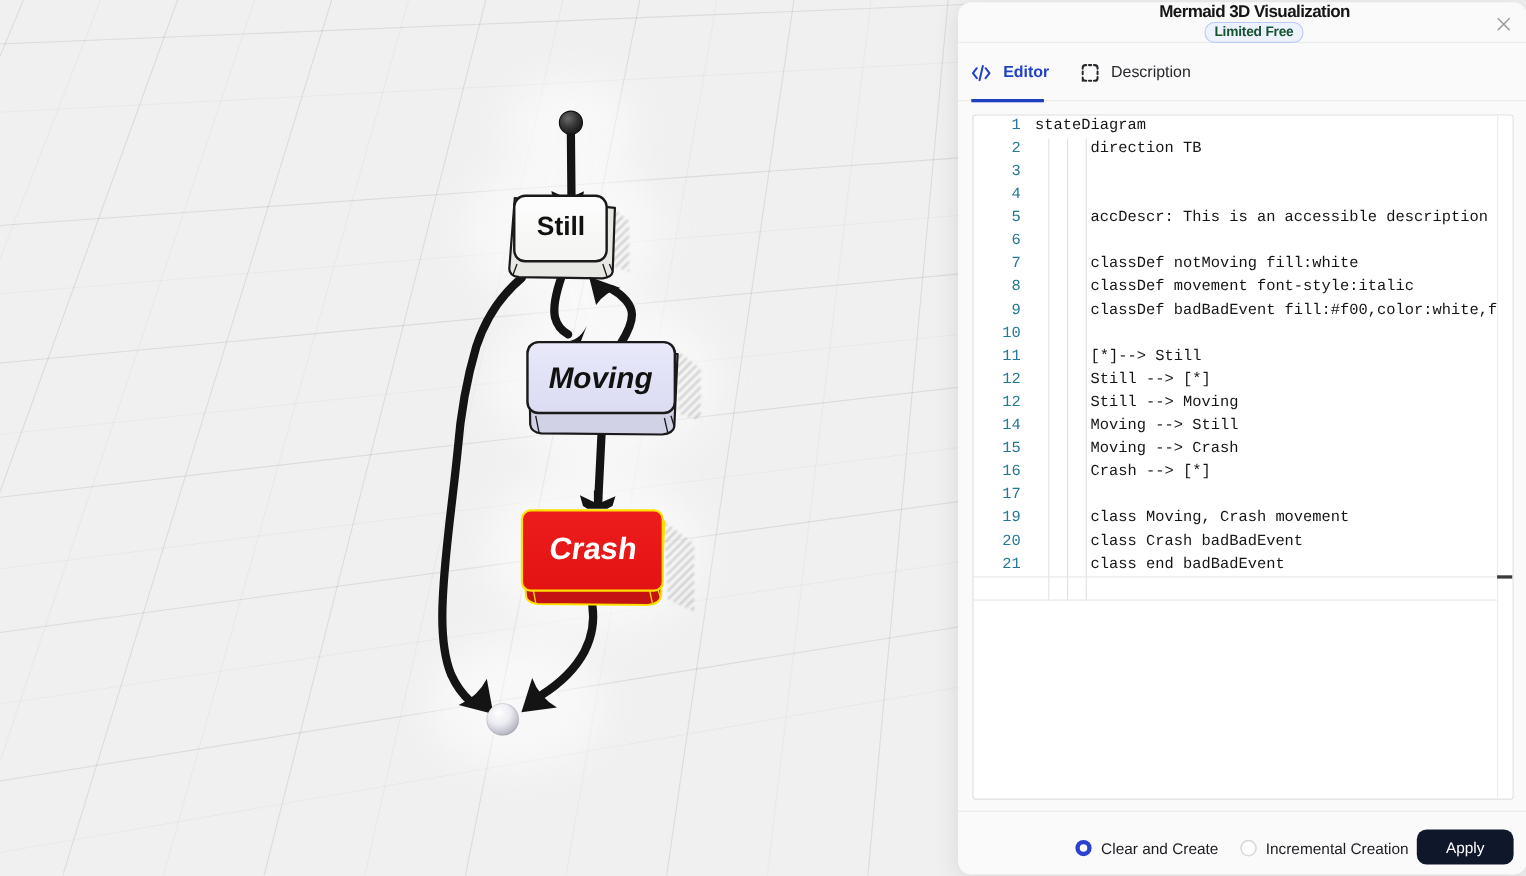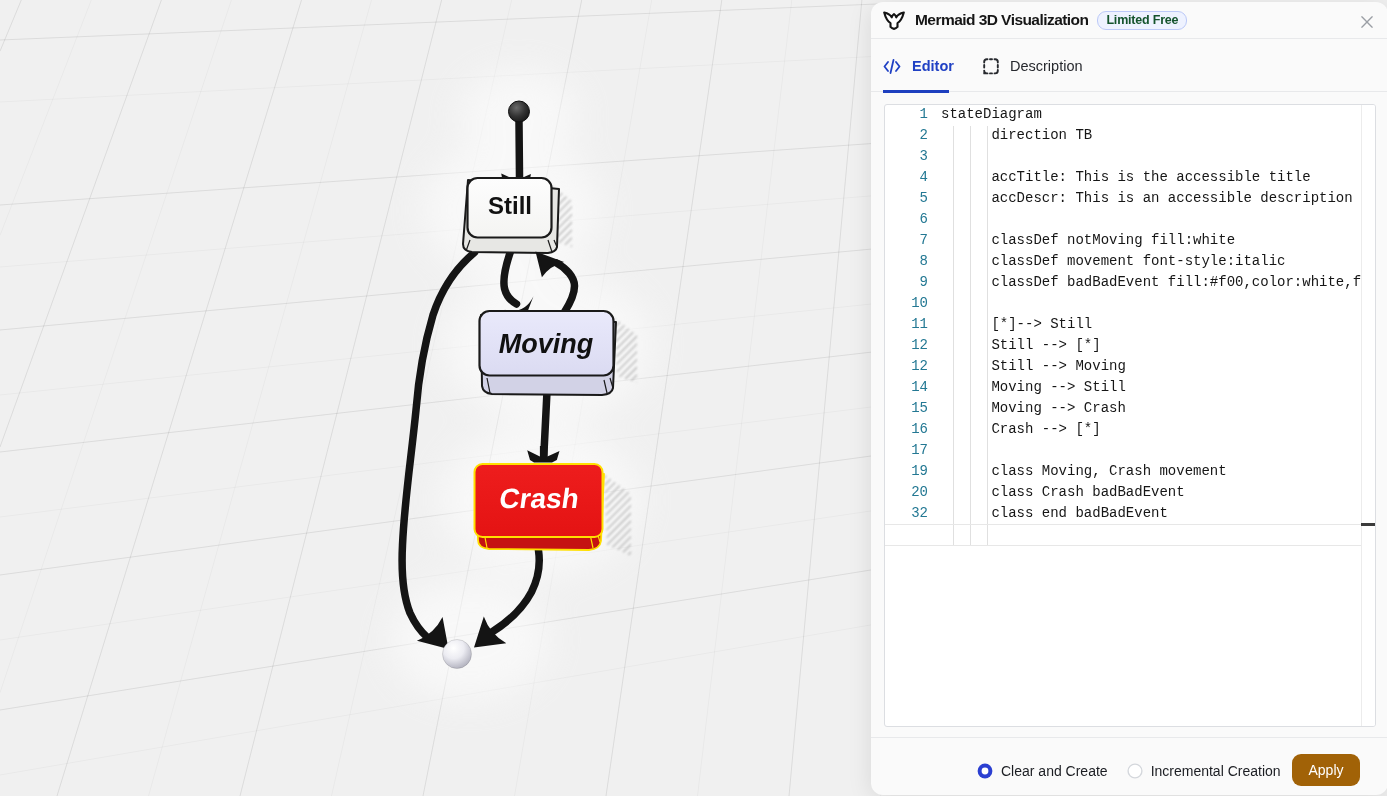--- a/index.html
+++ b/index.html
@@ -2,21 +2,21 @@
 <html><head>
 <meta charset="utf-8">
 <style>
   * { margin:0; padding:0; box-sizing:border-box; }
   html,body { width:1387px; height:796px; overflow:hidden; background:#f0f0f0;
     font-family:"Liberation Sans", sans-serif; }
   #scene { position:absolute; left:0; top:0; width:882px; height:796px; }
   #panel { position:absolute; left:871px; top:2px; width:517px; height:793px;
     background:#fafafa; border-radius:12px; box-shadow:0 4px 24px rgba(0,0,0,.10); }
   #phead { position:absolute; left:0; top:0; right:0; height:37px; display:flex;
-    align-items:center; padding-left:12px; border-bottom:1px solid #e8e9eb; }
+    align-items:center; padding-left:12px; border-bottom:1px solid #e8e9eb;flex-direction:column; }
   #ptitle { font-size:15.5px; font-weight:bold; color:#161616; margin-left:10px; letter-spacing:-0.55px;}
   #badge { margin-left:9px; font-size:12.5px; font-weight:bold; color:#14532d; letter-spacing:-0.2px;
     background:#eef2ff; border:1px solid #bcc9f8; border-radius:9px; padding:1px 8px 2px; }
   #xbtn { position:absolute; right:15px; top:13.5px; width:12px; height:12px; }
   #tabs { position:absolute; left:0; top:38px; right:0; height:52px;
     border-bottom:1px solid #e8e9eb; }
   .tab { position:absolute; top:0; height:52px; display:flex; align-items:center; font-size:14.5px; }
   #tab1 { left:12px; color:#2041c4; font-weight:700;}
   #tab2 { left:112px; color:#27292e; }
   .tab svg { margin-right:11px; }
@@ -29,21 +29,21 @@
   .ln { width:44px; text-align:right; color:#237893; flex:none; }
   .ct { margin-left:13px; flex:none; }
   .guide { position:absolute; width:1px; top:21px; height:420px; background:#e0e0e0; }
   #active { position:absolute; left:0; top:419px; width:478px; height:22px;
     border-top:1px solid #e7e7e7; border-bottom:1px solid #e7e7e7; }
   #scrl { position:absolute; right:0; top:0; width:14px; height:621px; border-left:1px solid #ececec; background:#fff;}
   #cursmark { position:absolute; right:0; top:418px; width:14px; height:3px; background:#3b3b3b; }
   #pfoot { position:absolute; left:0; right:0; top:735px; height:58px; border-top:1px solid #e8e9eb; }
   .radio-row { position:absolute; left:106px; top:25px; display:flex; align-items:center;justify-content:center; }
   .rlabel { font-size:14px; color:#1b1d22; }
-  #apply { position:absolute; right:28px; top:16px; width:68px; height:32px; background:#a16207;
+  #apply { position:absolute; right:12px; top:16px; width:88px; height:32px; background:#0f172a;
     border-radius:9px; color:#fff; font-size:14px; display:flex; align-items:center; justify-content:center; }
 </style>
 </head>
 <body>
 <div id="scene">
 <svg width="882" height="796" viewBox="0 0 882 796">
   <defs>
     <radialGradient id="gStart" cx="38%" cy="32%" r="75%">
       <stop offset="0%" stop-color="#6a6a6a"></stop>
           <stop offset="55%" stop-color="#333"></stop>
@@ -194,37 +194,37 @@
   </div>
   <div id="editor">
     <div class="guide" style="left:68px"></div>
     <div class="guide" style="left:84.8px"></div>
     <div class="guide" style="left:101.6px"></div>
     <div id="active"></div>
     <div id="code">
       <div class="row"><span class="ln">1</span><span class="ct">stateDiagram</span></div>
       <div class="row"><span class="ln">2</span><span class="ct">      direction TB</span></div>
       <div class="row"><span class="ln">3</span><span class="ct"></span></div>
-      <div class="row"><span class="ln">4</span><span class="ct">      accTitle: This is the accessible title</span></div>
+      <div class="row"><span class="ln">4</span></div>
       <div class="row"><span class="ln">5</span><span class="ct">      accDescr: This is an accessible description</span></div>
       <div class="row"><span class="ln">6</span><span class="ct"></span></div>
       <div class="row"><span class="ln">7</span><span class="ct">      classDef notMoving fill:white</span></div>
       <div class="row"><span class="ln">8</span><span class="ct">      classDef movement font-style:italic</span></div>
       <div class="row"><span class="ln">9</span><span class="ct">      classDef badBadEvent fill:#f00,color:white,font-weight:bold</span></div>
       <div class="row"><span class="ln">10</span><span class="ct"></span></div>
       <div class="row"><span class="ln">11</span><span class="ct">      [*]--&gt; Still</span></div>
       <div class="row"><span class="ln">12</span><span class="ct">      Still --&gt; [*]</span></div>
       <div class="row"><span class="ln">12</span><span class="ct">      Still --&gt; Moving</span></div>
       <div class="row"><span class="ln">14</span><span class="ct">      Moving --&gt; Still</span></div>
       <div class="row"><span class="ln">15</span><span class="ct">      Moving --&gt; Crash</span></div>
       <div class="row"><span class="ln">16</span><span class="ct">      Crash --&gt; [*]</span></div>
       <div class="row"><span class="ln">17</span><span class="ct"></span></div>
       <div class="row"><span class="ln">19</span><span class="ct">      class Moving, Crash movement</span></div>
       <div class="row"><span class="ln">20</span><span class="ct">      class Crash badBadEvent</span></div>
-      <div class="row"><span class="ln">32</span><span class="ct">      class end badBadEvent</span></div>
+      <div class="row"><span class="ln">21</span><span class="ct">      class end badBadEvent</span></div>
     </div>
     <div id="scrl"></div>
     <div id="cursmark"></div>
   </div>
   <div id="pfoot">
     <div class="radio-row">
       <svg width="16" height="16" viewBox="0 0 16 16" style="margin-right:8px">
         <circle cx="8" cy="8" r="7.4" fill="#2b3fd1"></circle>
           <circle cx="8" cy="8" r="3.4" fill="#fff"></circle>
       </svg>

